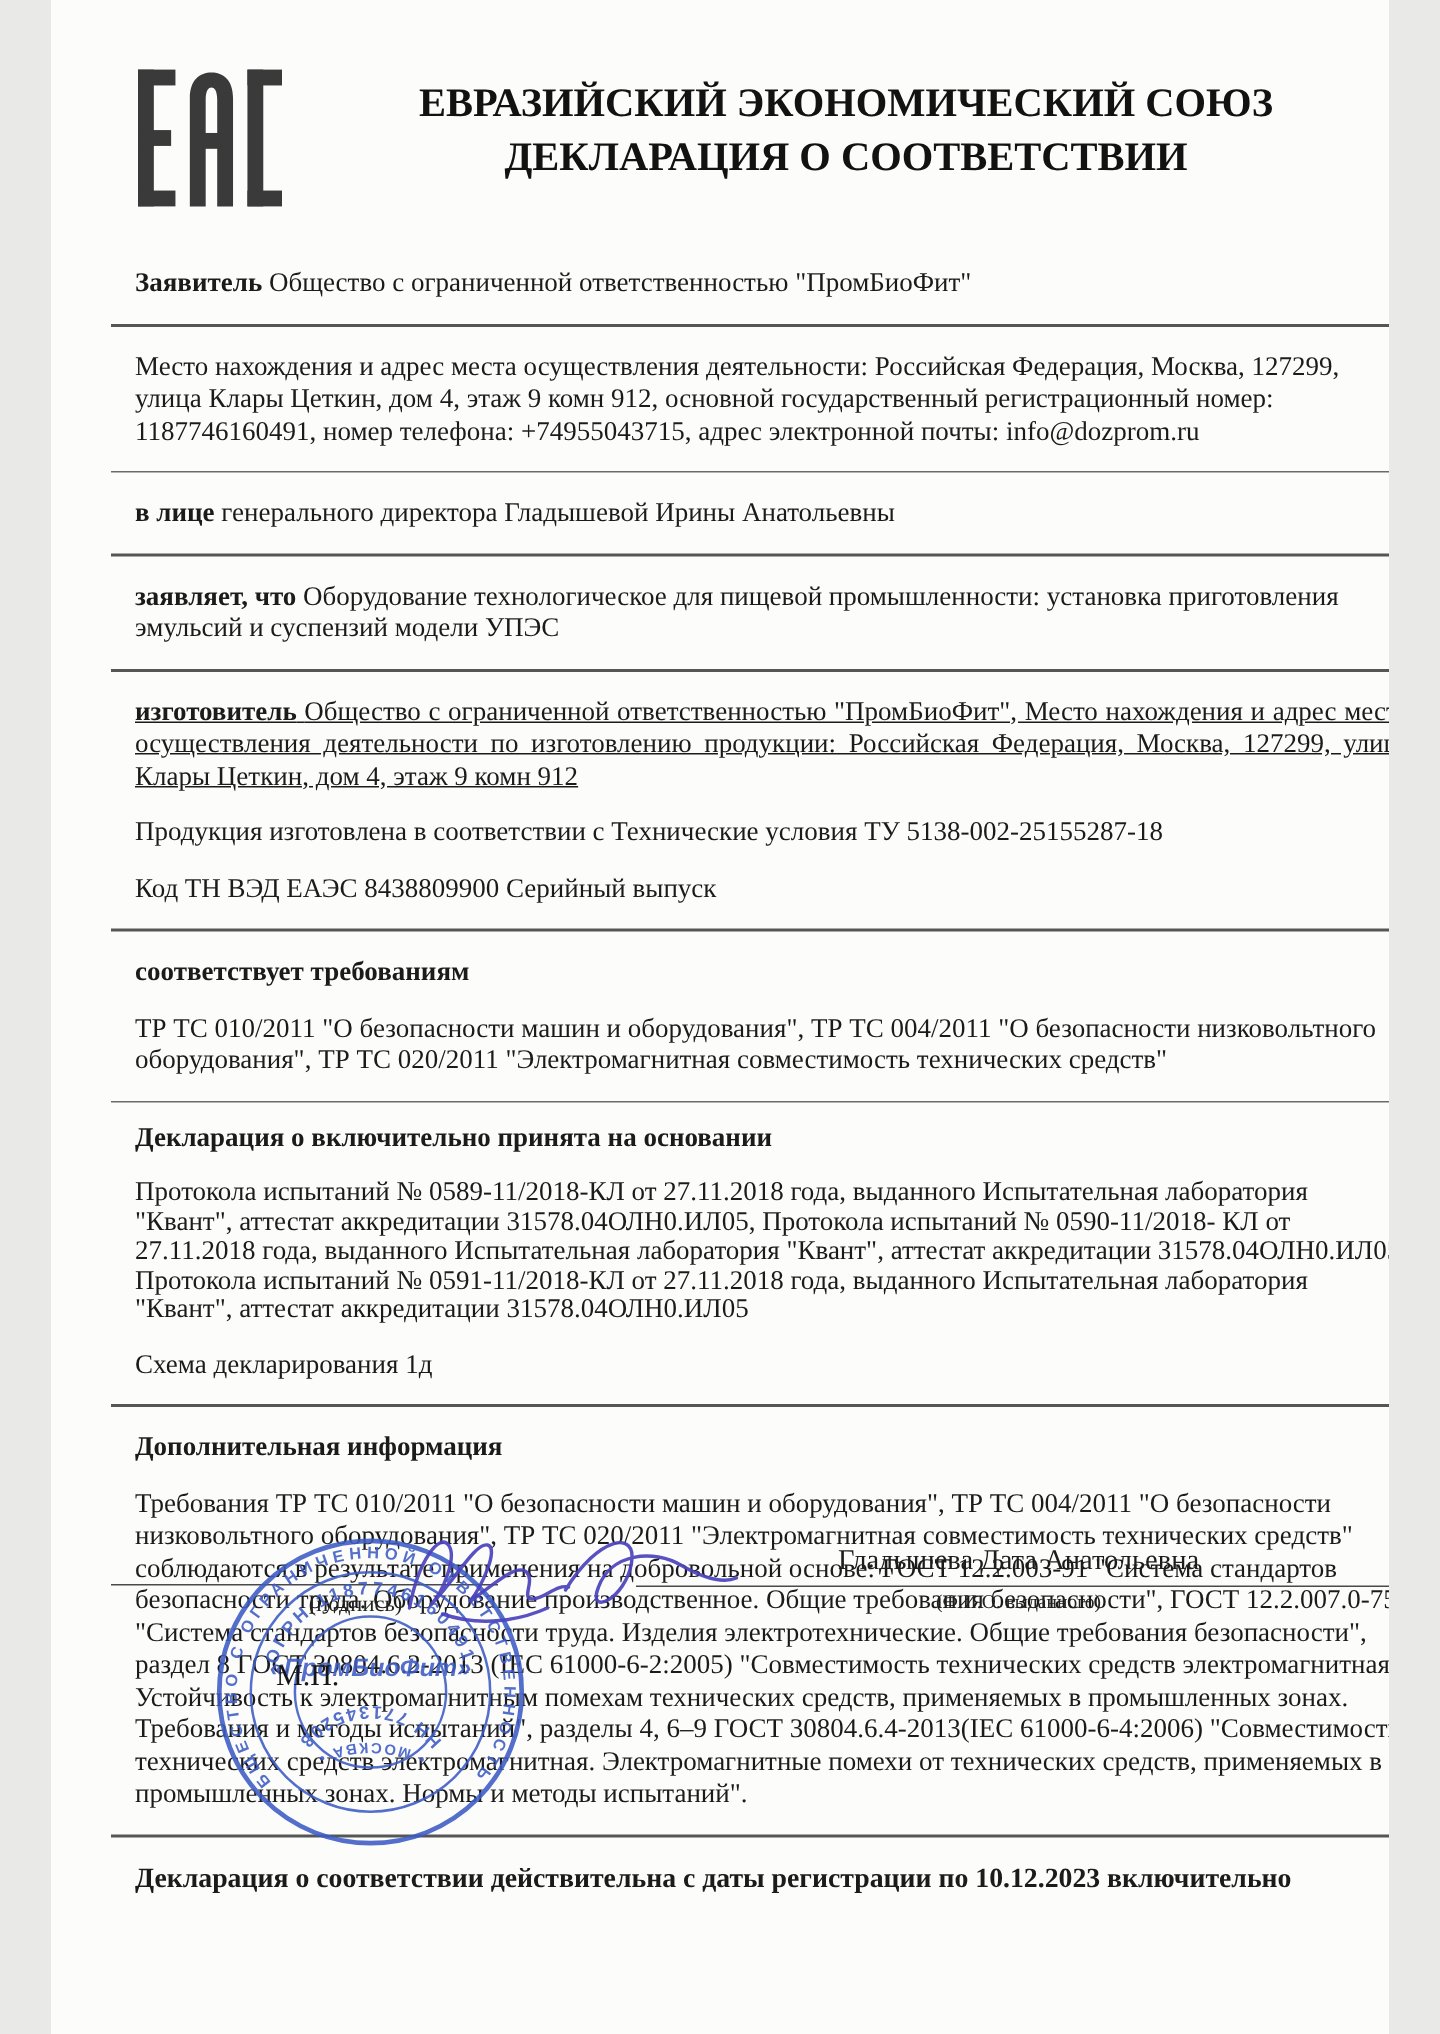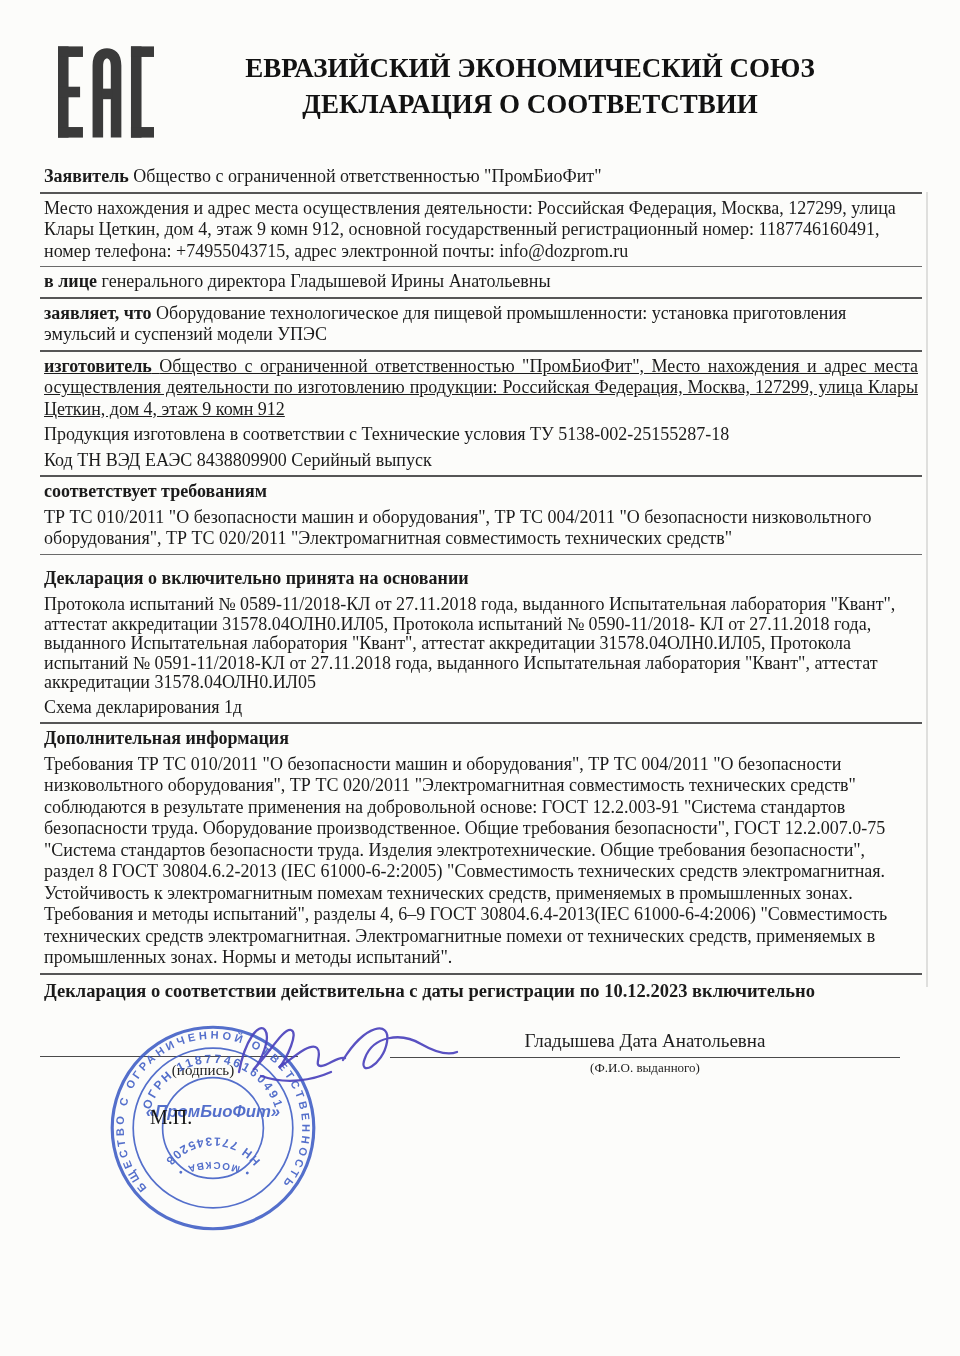--- a/index.html
+++ b/index.html
@@ -1,27 +1,27 @@
 <!DOCTYPE html>
 <html lang="ru"><head>
 <meta charset="utf-8">
 <style>
   html,body { margin:0; padding:0; background:#e9e9e7; }
   .page {
-    position:relative; width:960px; height:1356px; margin:0 auto;
+    position:relative; width:892px; height:1356px; margin:0 auto;
     background:#fcfcfa; overflow:hidden;
     font-family:"Liberation Serif", serif; color:#1b1b1b;
   }
   
   .logo { position:absolute; left:58px; top:46px; width:96px; height:92px; }
   .title { position:absolute; left:195px; top:50px; width:670px; text-align:center;
            font-weight:bold; font-size:27px; line-height:36px; color:#121212; }
   
   .content { position:absolute; left:40px; top:158px; width:882px; font-size:18px; line-height:21.5px; }
-  .content p { margin:4px; }
+  .content p { margin:16px; }
   .hr { height:0; border-top:2px solid #565656; margin:3px 0; }
   .hr.thin { border-top:1.5px solid #6a6a6a; }
   .applicant { padding-top:4px; }
   .lbl { font-weight:bold; }
   .manufacturer { text-align:justify;text-decoration:underline; }
   .heading { font-weight:bold; }
   .complies-text { margin-top:4px !important; }
   .h-basis { margin-top:13px !important; }
   .basis-text { margin-top:6px !important; line-height:19.5px; }
   .additional-text { margin-top:4px !important; }

